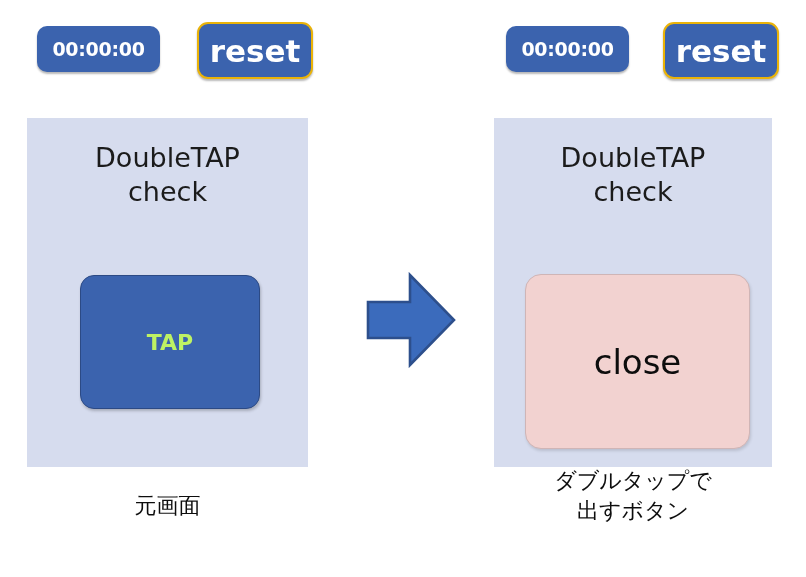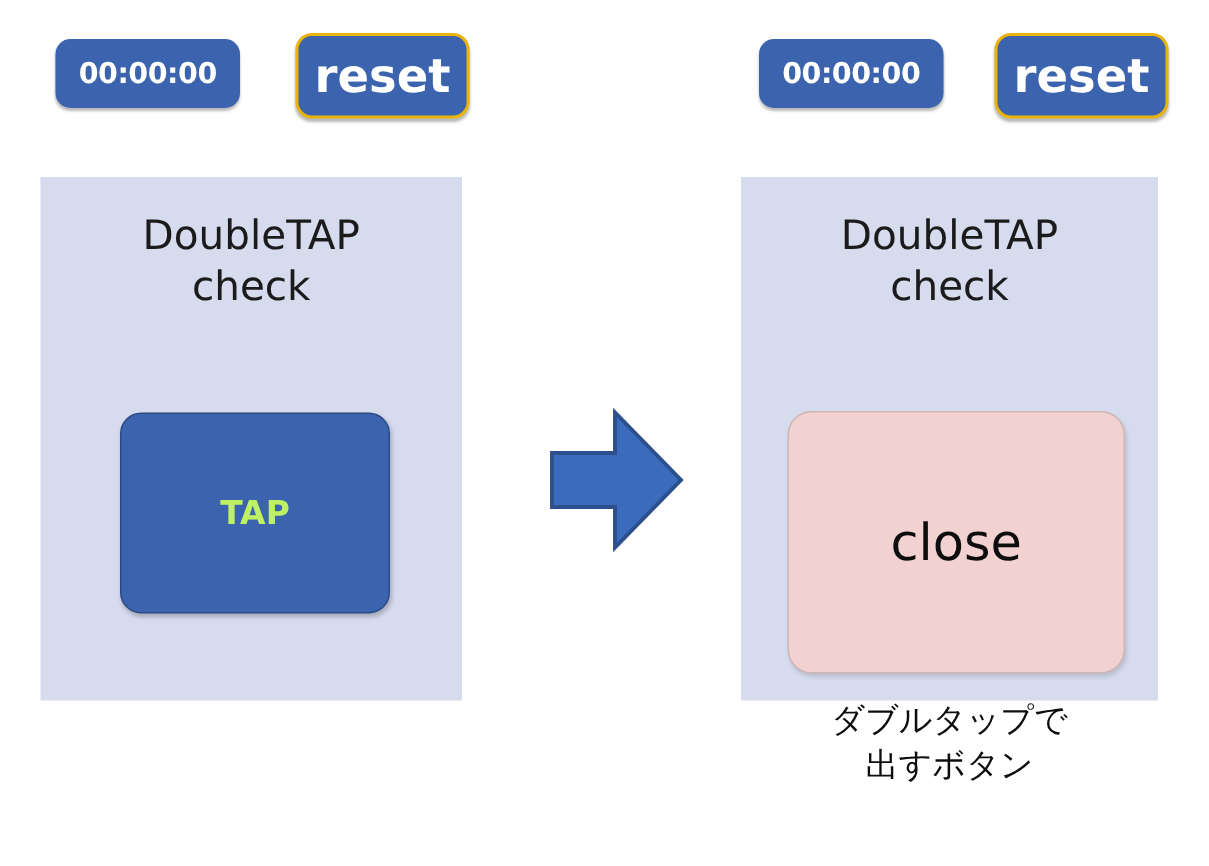--- a/index.html
+++ b/index.html
@@ -150,20 +150,21 @@
 
   <div class="ctrl-btn reset-btn" id="reset-left">reset</div>
 
   <div class="panel" id="panel-left">
     <div class="panel-title">DoubleTAP
 check</div>
   </div>
 
   <div id="tap-button">TAP</div>
 
+  <div class="caption" id="caption-left">元画面</div>
 
   <div id="flow-arrow">
     <svg width="90" height="96" viewBox="0 0 90 96" xmlns="http://www.w3.org/2000/svg">
       <polygon points="2,30 44,30 44,3 88,48 44,93 44,66 2,66" fill="#3b6bbc" stroke="#2d4f8c" stroke-width="2.6" stroke-linejoin="miter"></polygon>
     </svg>
   </div>
 
   <div class="ctrl-btn timer-btn" id="timer-right">00:00:00</div>
 
   <div class="ctrl-btn reset-btn" id="reset-right">reset</div>

